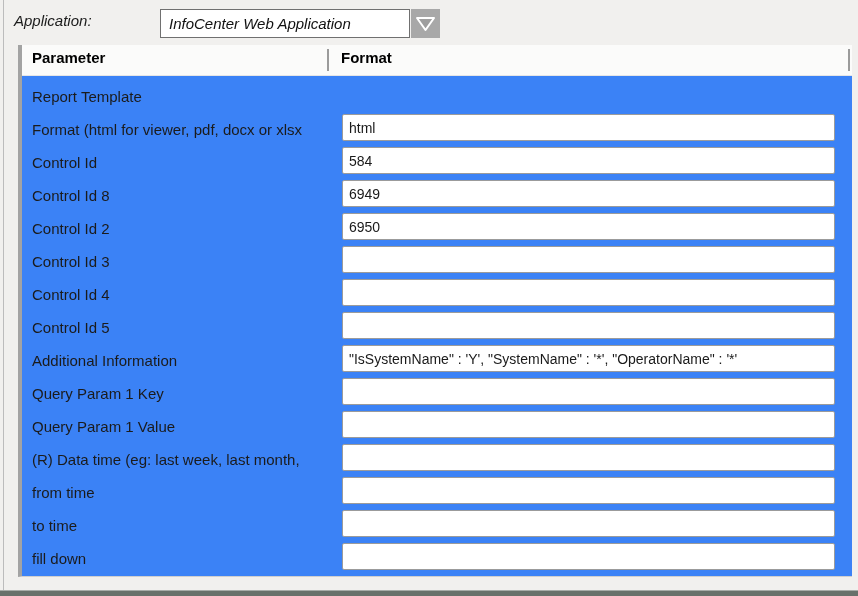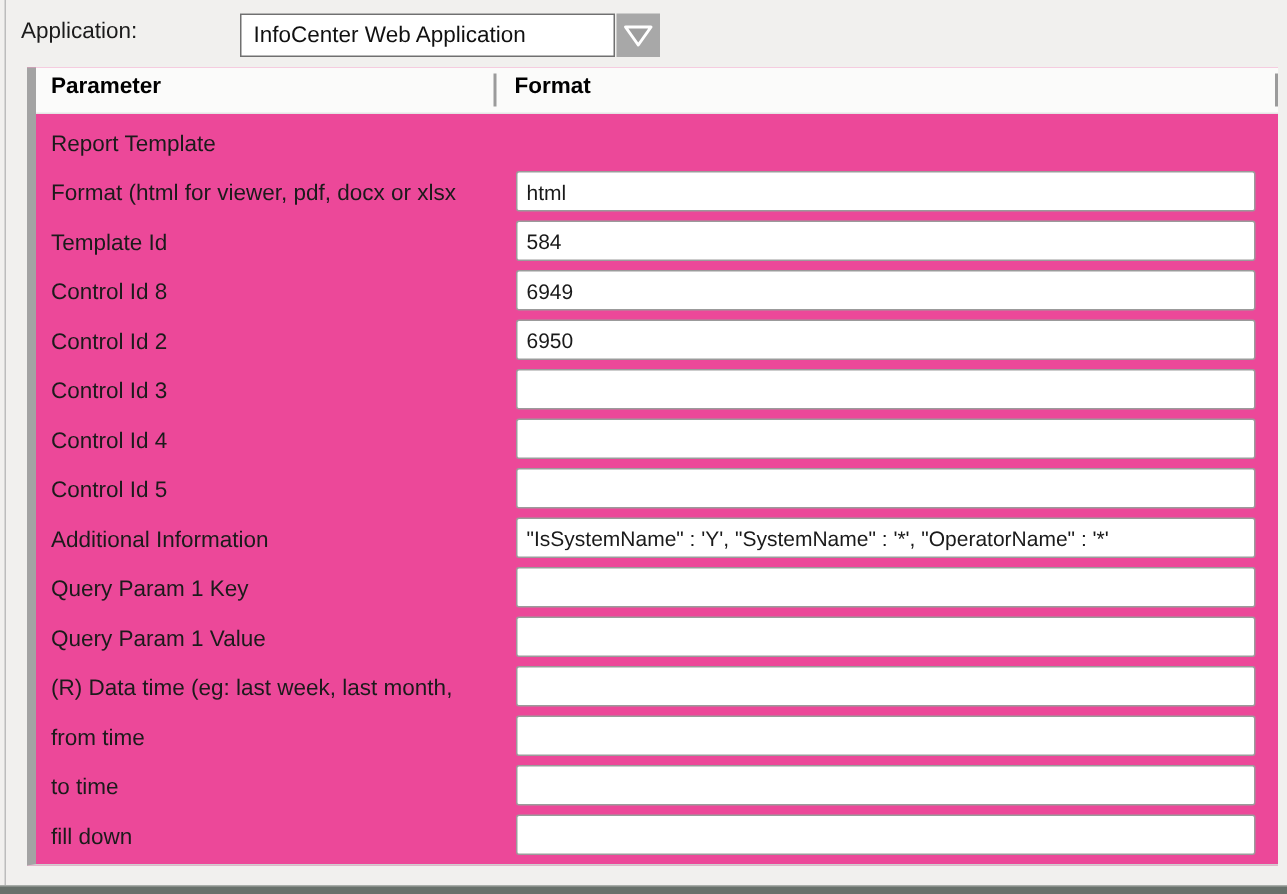--- a/index.html
+++ b/index.html
@@ -8,40 +8,40 @@
     background:#f1f0ee;
     font-family:"Liberation Sans", sans-serif;
     color:#1b1b1b;
   }
   
   .left-frame{
     position:absolute;left:3px;top:0;width:1px;height:590px;
     background:#bcbcbc;
   }
   
-  .app-row{position:absolute;left:0;top:0;width:858px;height:45px;}
+  .app-row{position:absolute;left:0;top:0;width:858px;height:45px;font-style:italic;}
   .app-label{
     position:absolute;left:14px;top:12px;font-size:15px;color:#1b1b1b;
   }
   .combo{
     position:absolute;left:160px;top:9px;height:29px;display:flex;cursor:default;
   }
   .combo-field{
     width:240px;height:27px;background:#ffffff;border:1px solid #707070;
     font-size:15px;line-height:27px;padding-left:8px;color:#111;
     white-space:nowrap;overflow:hidden;box-sizing:content-box;
   }
   .combo-btn{
     width:29px;height:29px;background:#a8a8a8;margin-left:1px;
     display:flex;align-items:center;justify-content:center;
   }
   
   .ptable{
     position:absolute;left:18px;top:45px;width:834px;height:532px;
-    background:#ec4899;border-left:6px solid #a3a3a3;border-bottom:1px solid #cfcfcf;
+    background:#3b82f6;border-left:4px solid #a3a3a3;border-bottom:1px solid #cfcfcf;
     box-sizing:border-box;
   }
   .thead{
     position:relative;height:30px;background:#fbfbfa;border-bottom:1px solid #e6e6e6;
   }
   .th{
     position:absolute;top:4px;font-size:15px;font-weight:bold;color:#000;
   }
   .th-param{left:10px;}
   .th-value{left:319px;}
@@ -100,21 +100,21 @@
   <div class="row">
     <div class="param">Report Template</div>
   </div>
 
   <div class="row">
     <div class="param">Format (html for viewer, pdf, docx or xlsx</div>
     <input class="val" type="text" value="html" style="">
   </div>
 
   <div class="row">
-    <div class="param">Template Id</div>
+    <div class="param">Control Id</div>
     <input class="val" type="text" value="584" style="">
   </div>
 
   <div class="row">
     <div class="param">Control Id 8</div>
     <input class="val" type="text" value="6949" style="">
   </div>
 
   <div class="row">
     <div class="param">Control Id 2</div>

